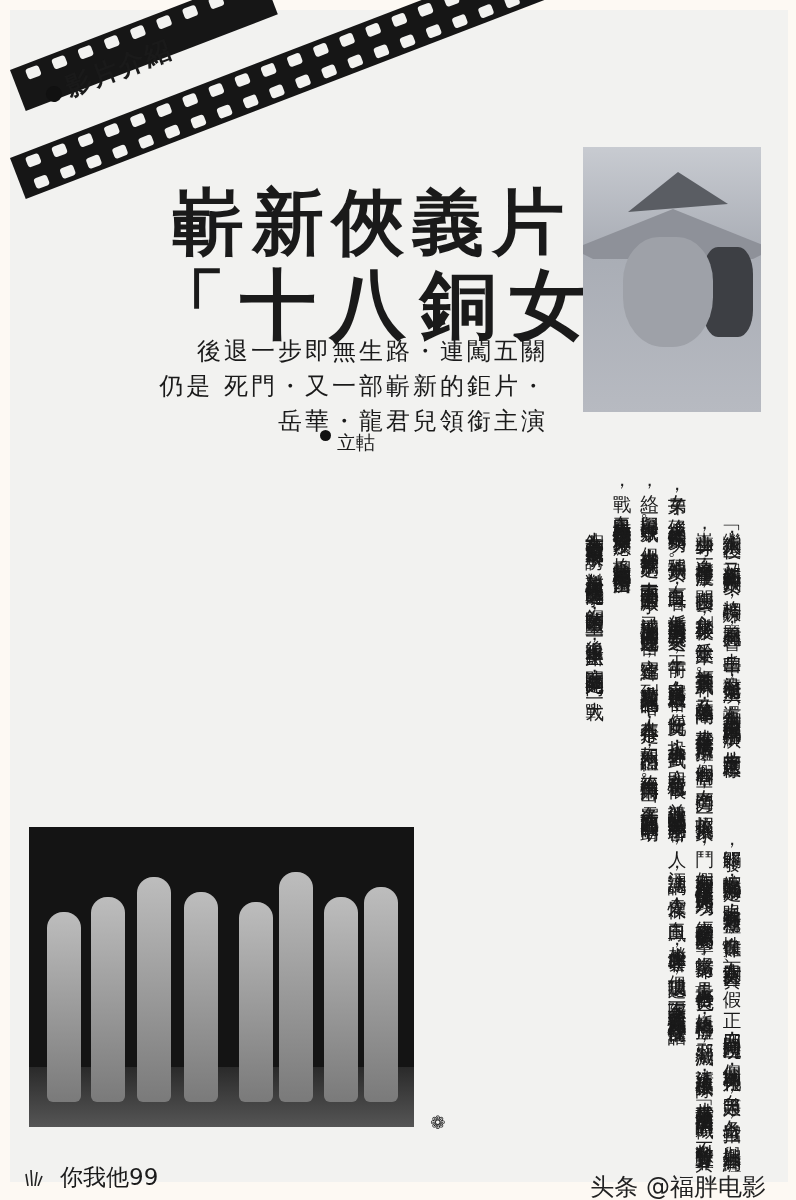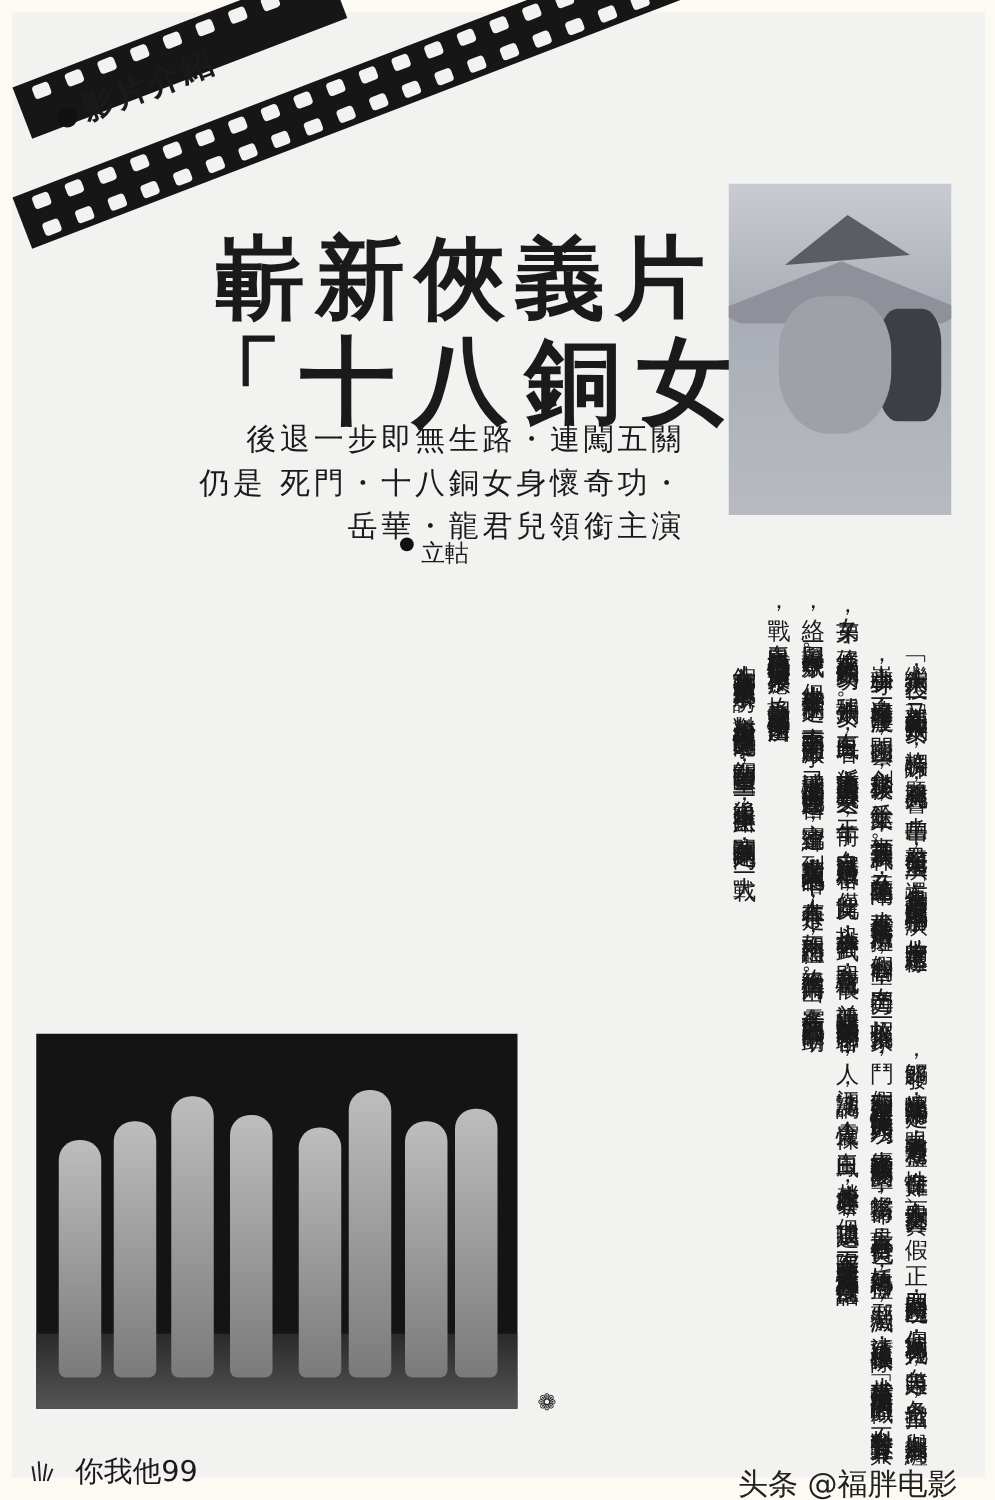--- a/index.html
+++ b/index.html
@@ -100,21 +100,21 @@
 
   <div class="section-label">
     <span class="dot"></span>
     <span>影片介紹</span>
   </div>
 
   <div class="title1">嶄新俠義片</div>
   <div class="title2">「十八銅女」</div>
 
   <div class="subtitle sub1">後退一步即無生路・連闖五關</div>
-  <div class="subtitle sub2">仍是 死門・十八銅女身懷奇功・</div>
+  <div class="subtitle sub2">仍是 死門・又一部嶄新的鉅片・</div>
   <div class="subtitle sub3">岳華・龍君兒領銜主演</div>
 
   <div class="byline">
     <span class="dot"></span>
     <span>立軲</span>
   </div>
 
   <div class="portrait">
     <div class="hat-top"></div>
     <div class="hat"></div>

